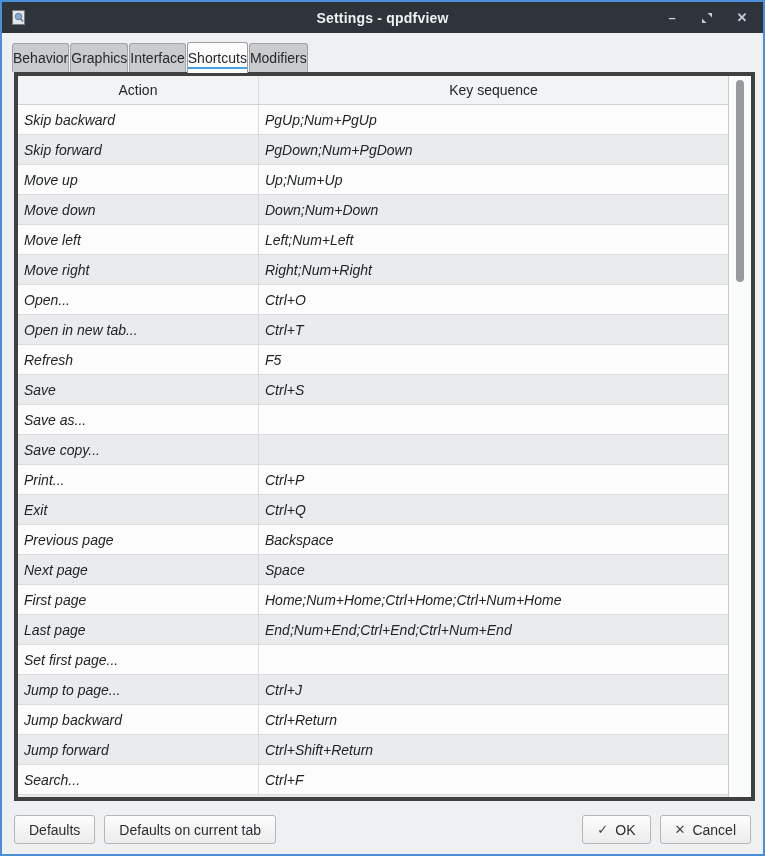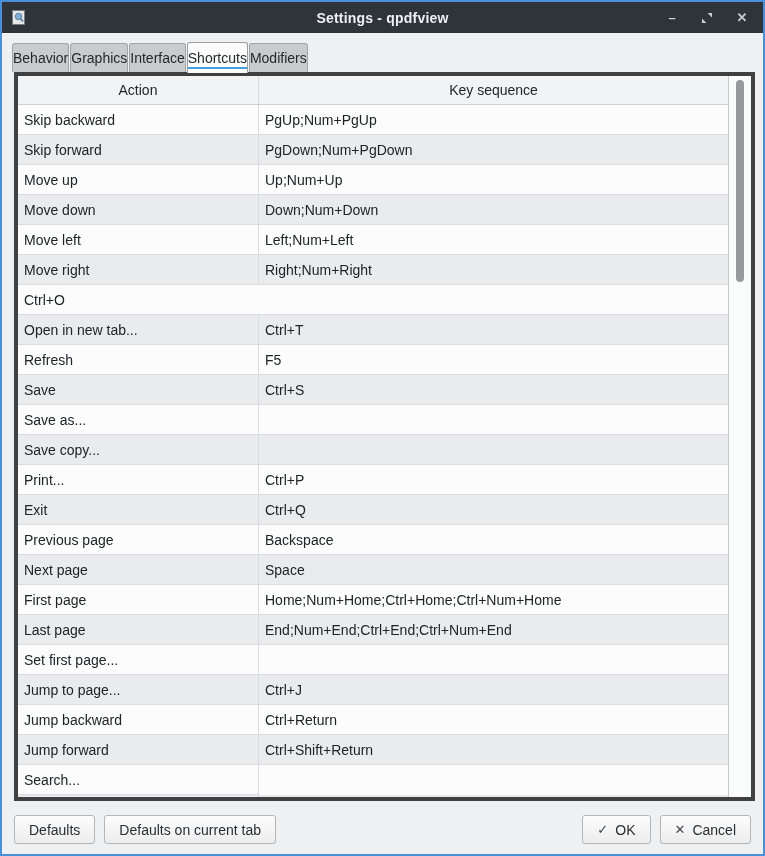--- a/index.html
+++ b/index.html
@@ -53,21 +53,21 @@
   .header-row {
     display:flex; height:28px; flex:none; background:#f2f3f4;
     border-bottom:1px solid #cfd0d2;
   }
   .hcell {
     display:flex; align-items:center; justify-content:center;
     font-size:14px; color:#232629; box-sizing:border-box;
   }
   .hcell.action-col { width:241px; border-right:1px solid #d9dadb; }
   .hcell.keys-col { flex:1; }
-  .rows-viewport { flex:1; overflow:hidden; }
+  .rows-viewport { flex:1; overflow:hidden;font-style:italic; }
   .trow { display:flex; height:30px; box-sizing:border-box; background:#fcfcfc; }
   .trow.alt { background:#eaebec; }
   .cell {
     border-bottom:1px solid #dcdcde; display:flex; align-items:center;
     padding-left:6px; font-size:14px; color:#212426; box-sizing:border-box;
     white-space:nowrap; overflow:hidden;
   }
   .cell.action { width:241px; border-right:1px solid #dcdcde; }
   .cell.keys { flex:1; }
   
@@ -158,20 +158,21 @@
           </div>
           <div class="trow">
             <div class="cell action">Move left</div>
             <div class="cell keys">Left;Num+Left</div>
           </div>
           <div class="trow alt">
             <div class="cell action">Move right</div>
             <div class="cell keys">Right;Num+Right</div>
           </div>
           <div class="trow">
+            <div class="cell action">Open...</div>
             <div class="cell keys">Ctrl+O</div>
           </div>
           <div class="trow alt">
             <div class="cell action">Open in new tab...</div>
             <div class="cell keys">Ctrl+T</div>
           </div>
           <div class="trow">
             <div class="cell action">Refresh</div>
             <div class="cell keys">F5</div>
           </div>
@@ -222,20 +223,21 @@
           <div class="trow">
             <div class="cell action">Jump backward</div>
             <div class="cell keys">Ctrl+Return</div>
           </div>
           <div class="trow alt">
             <div class="cell action">Jump forward</div>
             <div class="cell keys">Ctrl+Shift+Return</div>
           </div>
           <div class="trow">
             <div class="cell action">Search...</div>
+            <div class="cell keys">Ctrl+F</div>
           </div>
           <div class="trow alt">
             <div class="cell action">Find previous</div>
             <div class="cell keys">Shift+F3</div>
           </div>
         </div>
     </div>
     <div class="vscrollbar">
       <div class="vthumb"></div>
     </div>

